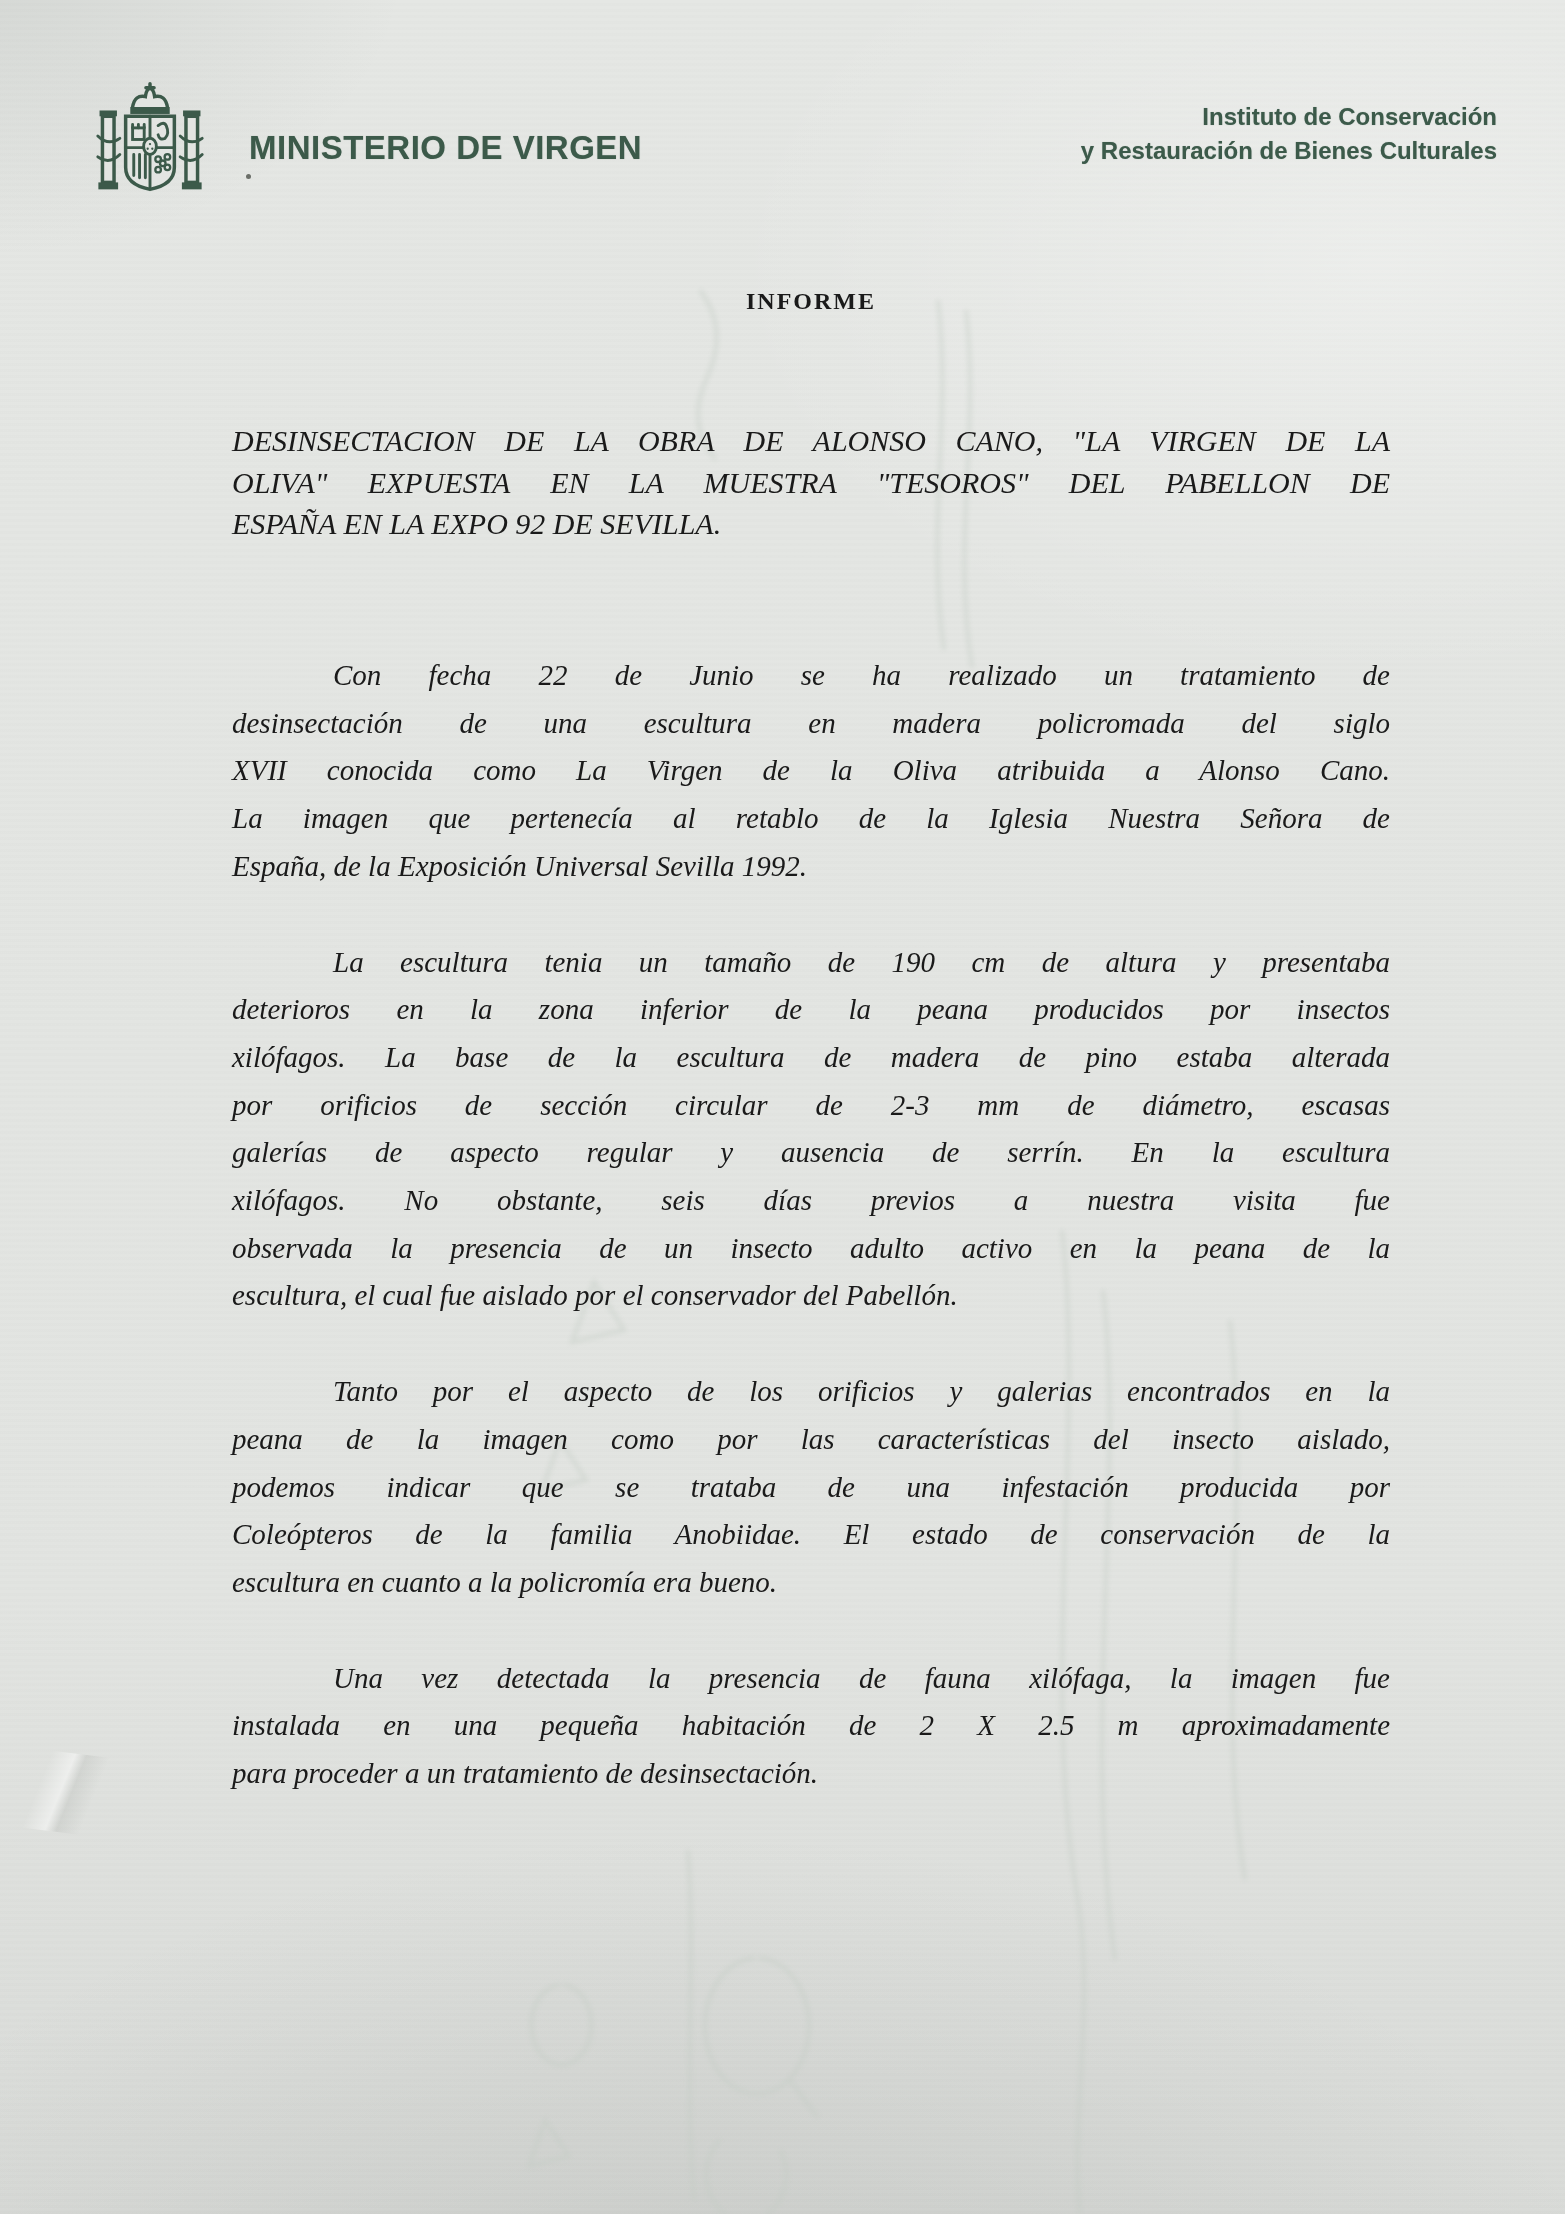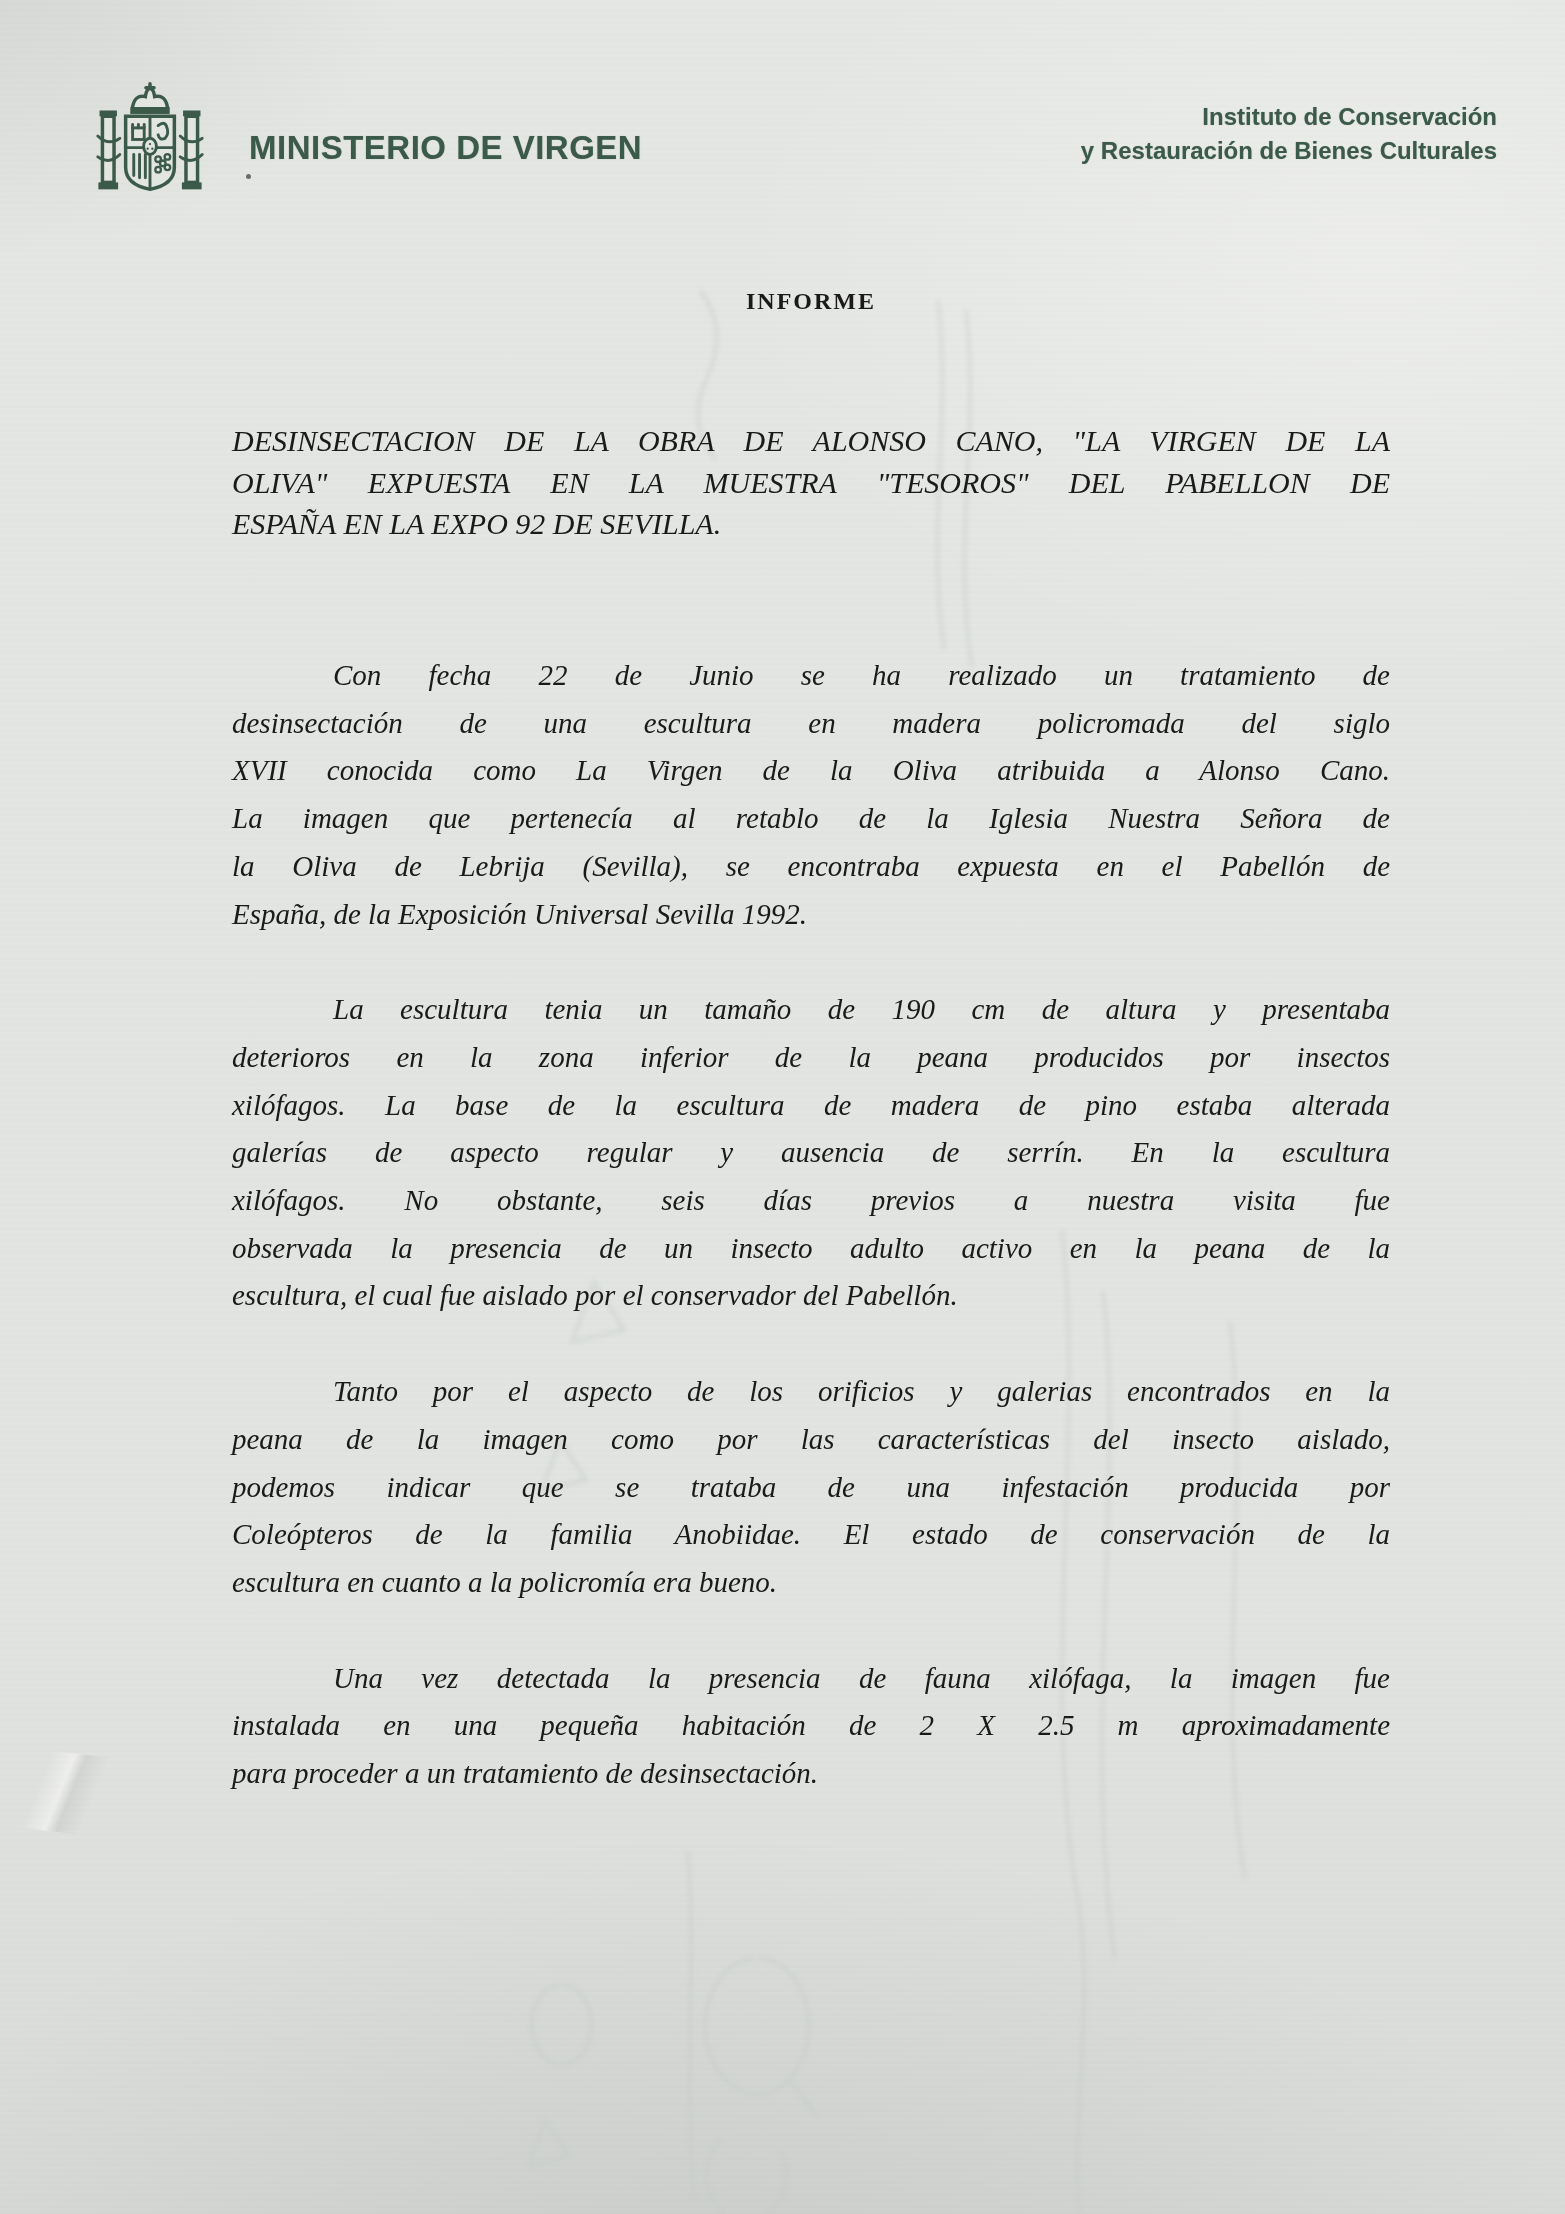--- a/index.html
+++ b/index.html
@@ -145,28 +145,28 @@
     <div class="line last">ESPAÑA EN LA EXPO 92 DE SEVILLA.</div>
   </div>
 
   <div class="column bodytext">
 
     <div class="para">
       <div class="line first">Con fecha 22 de Junio se ha realizado un tratamiento de</div>
       <div class="line">desinsectación de una escultura en madera policromada del siglo</div>
       <div class="line">XVII conocida como La Virgen de la Oliva atribuida a Alonso Cano.</div>
       <div class="line">La imagen que pertenecía al retablo de la Iglesia Nuestra Señora de</div>
-      <div class="line">la Oliva de Lebrija (Sevilla), se encontraba expuesta en el Pabellón de</div>
       <div class="line last">España, de la Exposición Universal Sevilla 1992.</div>
     </div>
 
     <div class="para">
       <div class="line first">La escultura tenia un tamaño de 190 cm de altura y presentaba</div>
       <div class="line">deterioros en la zona inferior de la peana producidos por insectos</div>
       <div class="line">xilófagos. La base de la escultura de madera de pino estaba alterada</div>
+      <div class="line">por orificios de sección circular de 2-3 mm de diámetro, escasas</div>
       <div class="line">galerías de aspecto regular y ausencia de serrín. En la escultura</div>
       <div class="line">xilófagos. No obstante, seis días previos a nuestra visita fue</div>
       <div class="line">observada la presencia de un insecto adulto activo en la peana de la</div>
       <div class="line last">escultura, el cual fue aislado por el conservador del Pabellón.</div>
     </div>
 
     <div class="para">
       <div class="line first">Tanto por el aspecto de los orificios y galerias encontrados en la</div>
       <div class="line">peana de la imagen como por las características del insecto aislado,</div>
       <div class="line">podemos indicar que se trataba de una infestación producida por</div>

